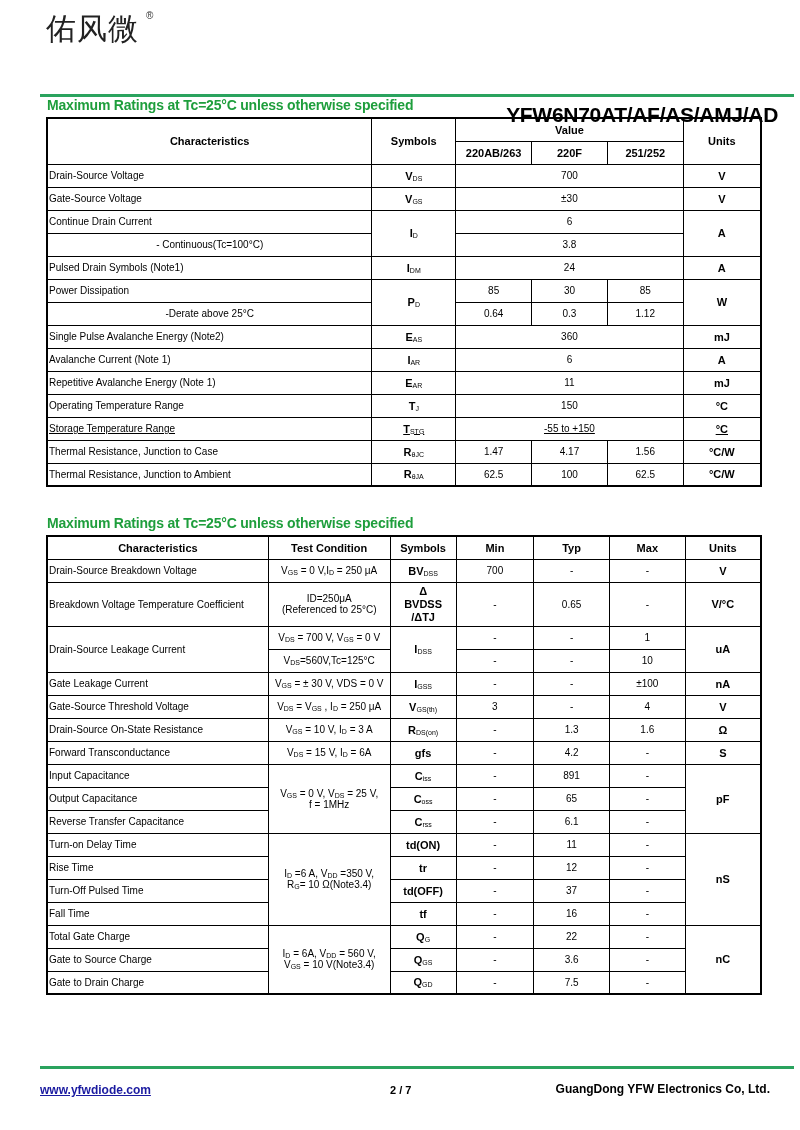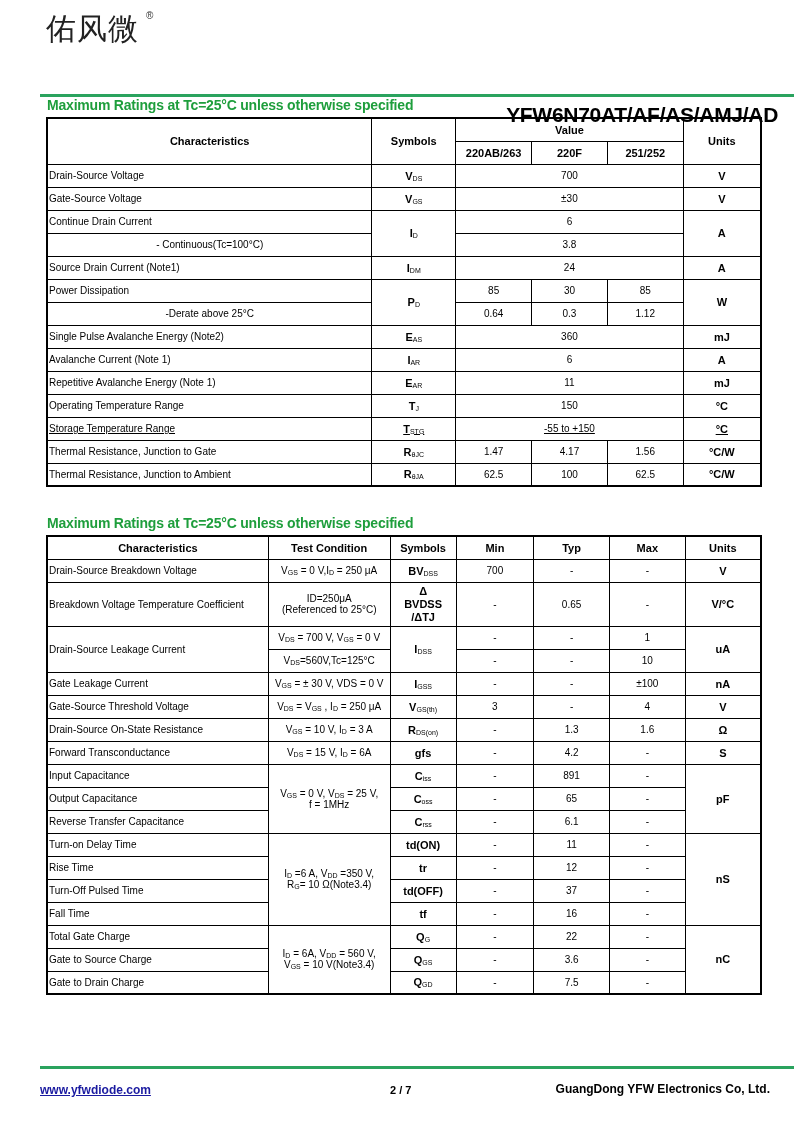--- a/index.html
+++ b/index.html
@@ -77,21 +77,21 @@
     <td class="l">Continue Drain Current</td>
     <td rowspan="2" class="sym"><span>I</span><sub>D</sub></td>
     <td colspan="3">6</td>
     <td rowspan="2" class="unit">A</td>
   </tr>
   <tr style="height:23px;">
     <td class="ind">- Continuous(Tc=100°C)</td>
     <td colspan="3">3.8</td>
   </tr>
   <tr style="height:23px;">
-    <td class="l">Source Drain Current (Note1)</td>
+    <td class="l">Pulsed Drain Symbols (Note1)</td>
     <td class="sym"><span>I</span><sub>DM</sub></td>
     <td colspan="3">24</td>
     <td class="unit">A</td>
   </tr>
   <tr style="height:23px;">
     <td class="l">Power Dissipation</td>
     <td rowspan="2" class="sym"><span>P</span><sub>D</sub></td>
     <td>85</td>
     <td>30</td>
     <td>85</td>
@@ -127,21 +127,21 @@
     <td colspan="3">150</td>
     <td class="unit">°C</td>
   </tr>
   <tr style="height:23px;text-decoration:underline;">
     <td class="l">Storage Temperature Range</td>
     <td class="sym"><span>T</span><sub>STG</sub></td>
     <td colspan="3">-55 to +150</td>
     <td class="unit">°C</td>
   </tr>
   <tr style="height:23px;">
-    <td class="l">Thermal Resistance, Junction to Gate</td>
+    <td class="l">Thermal Resistance, Junction to Case</td>
     <td class="sym"><span>R</span><sub>θJC</sub></td>
     <td>1.47</td>
     <td>4.17</td>
     <td>1.56</td>
     <td class="unit">°C/W</td>
   </tr>
   <tr style="height:23px;">
     <td class="l">Thermal Resistance, Junction to Ambient</td>
     <td class="sym"><span>R</span><sub>θJA</sub></td>
     <td>62.5</td>

